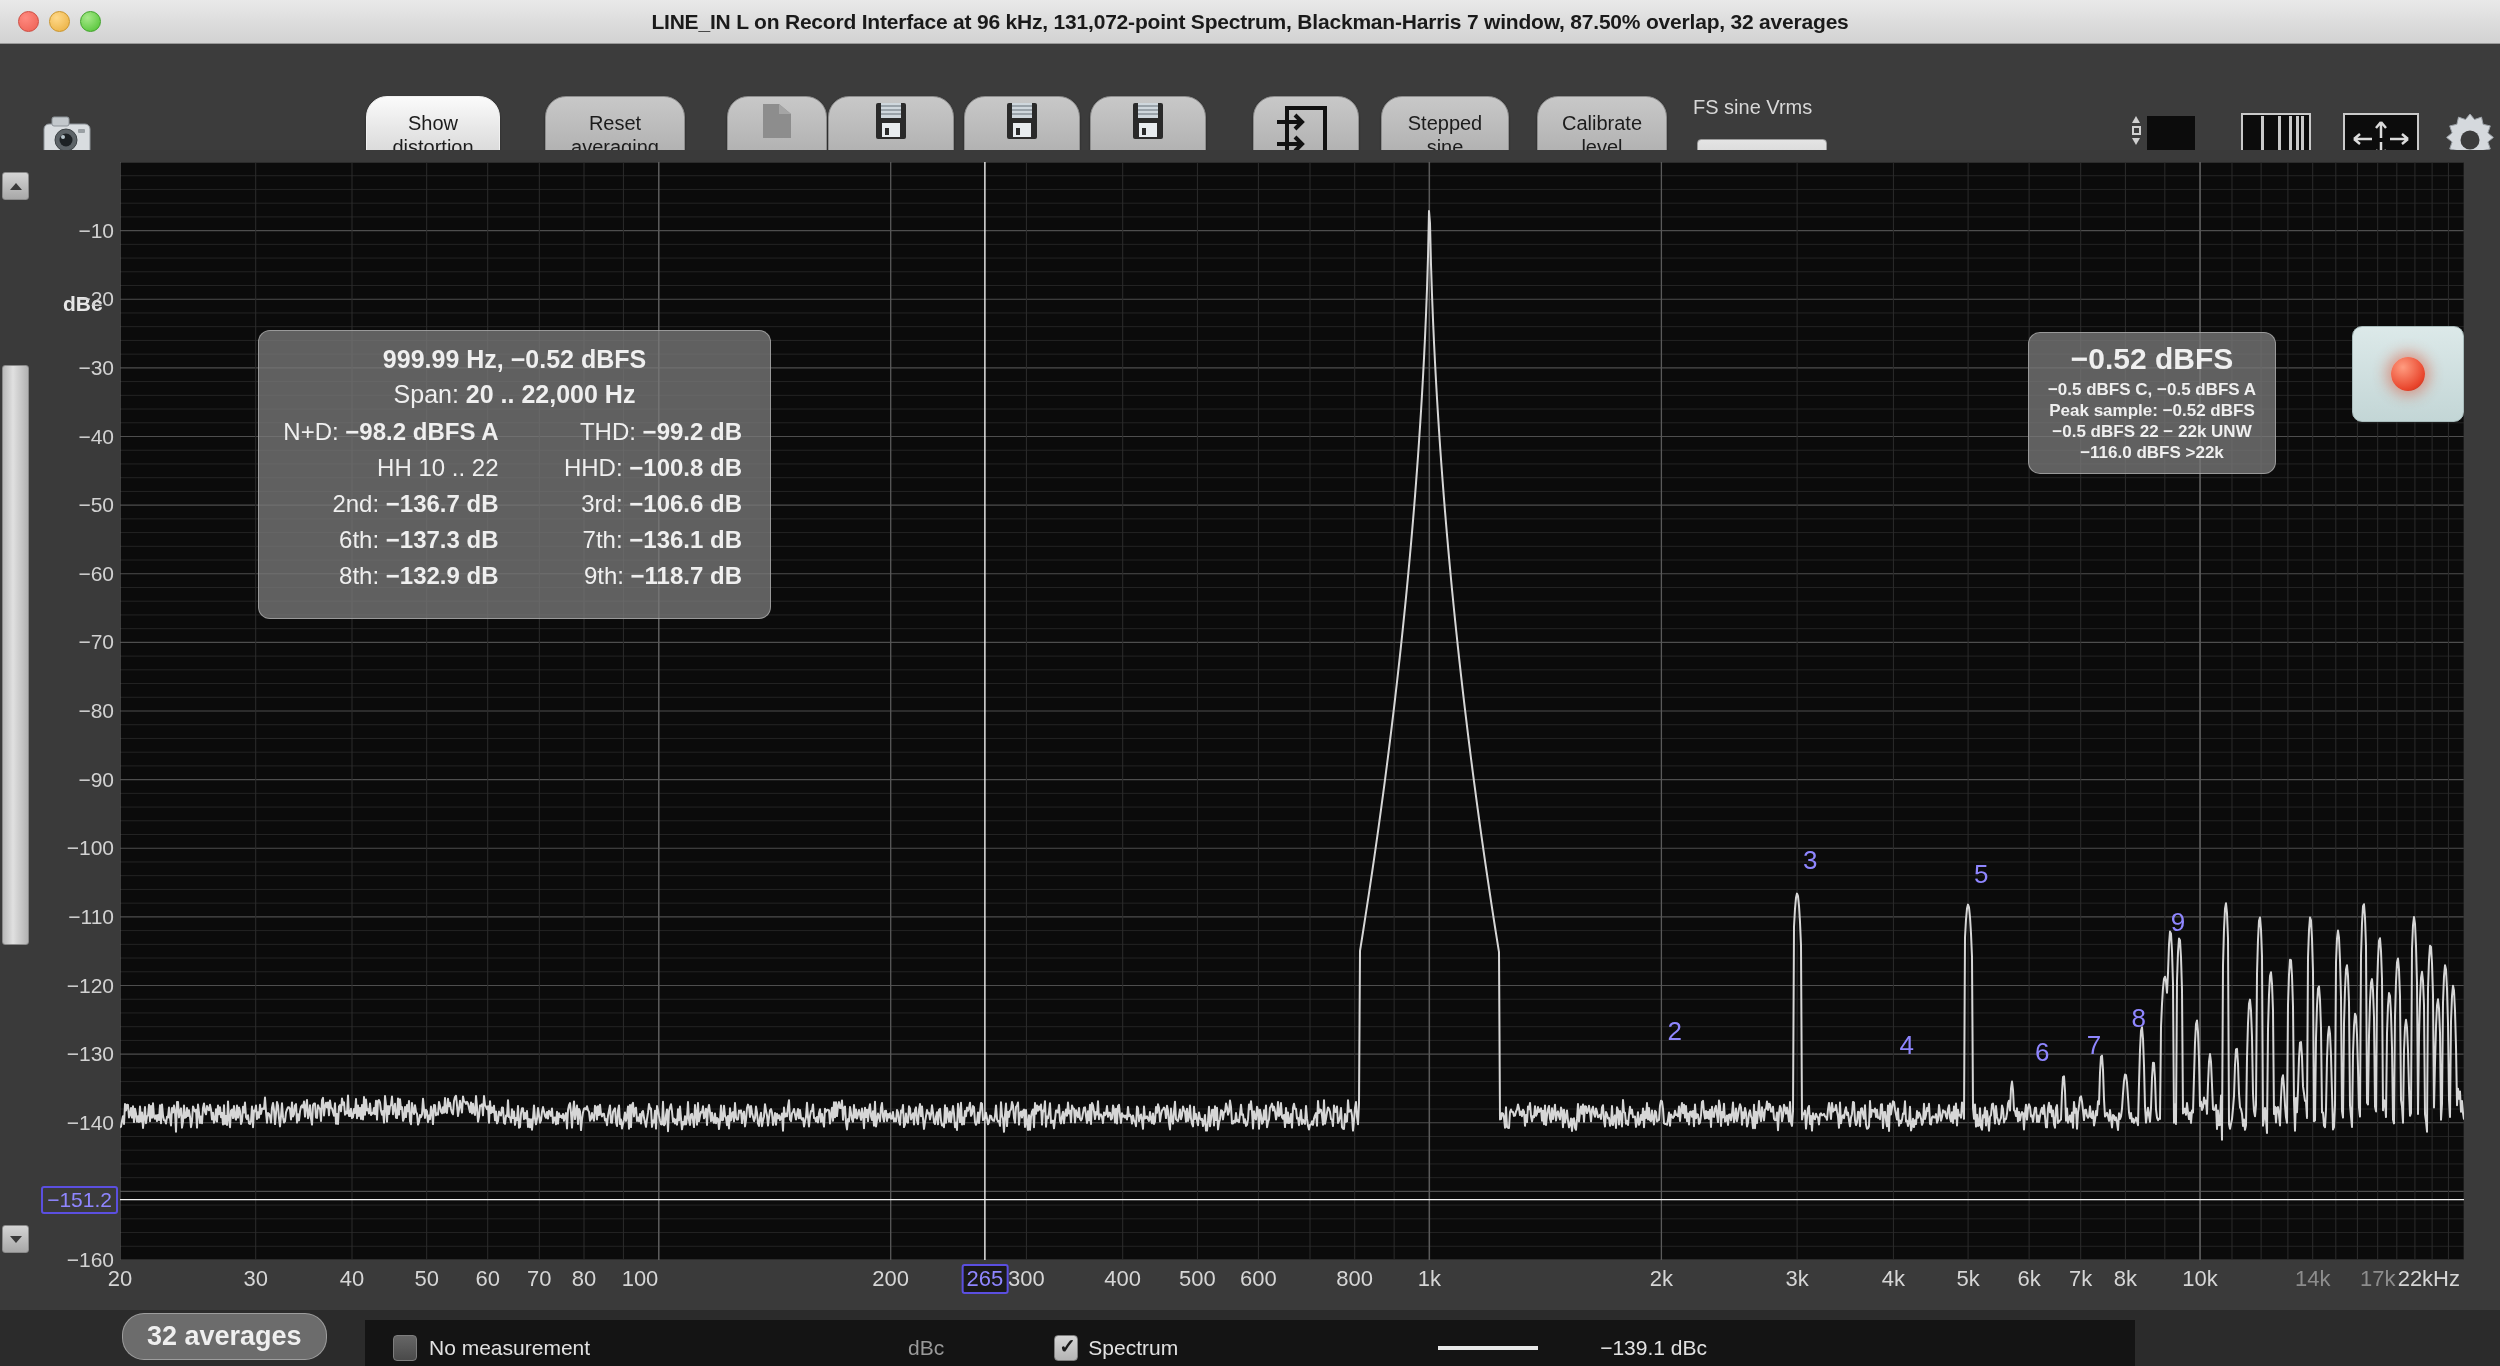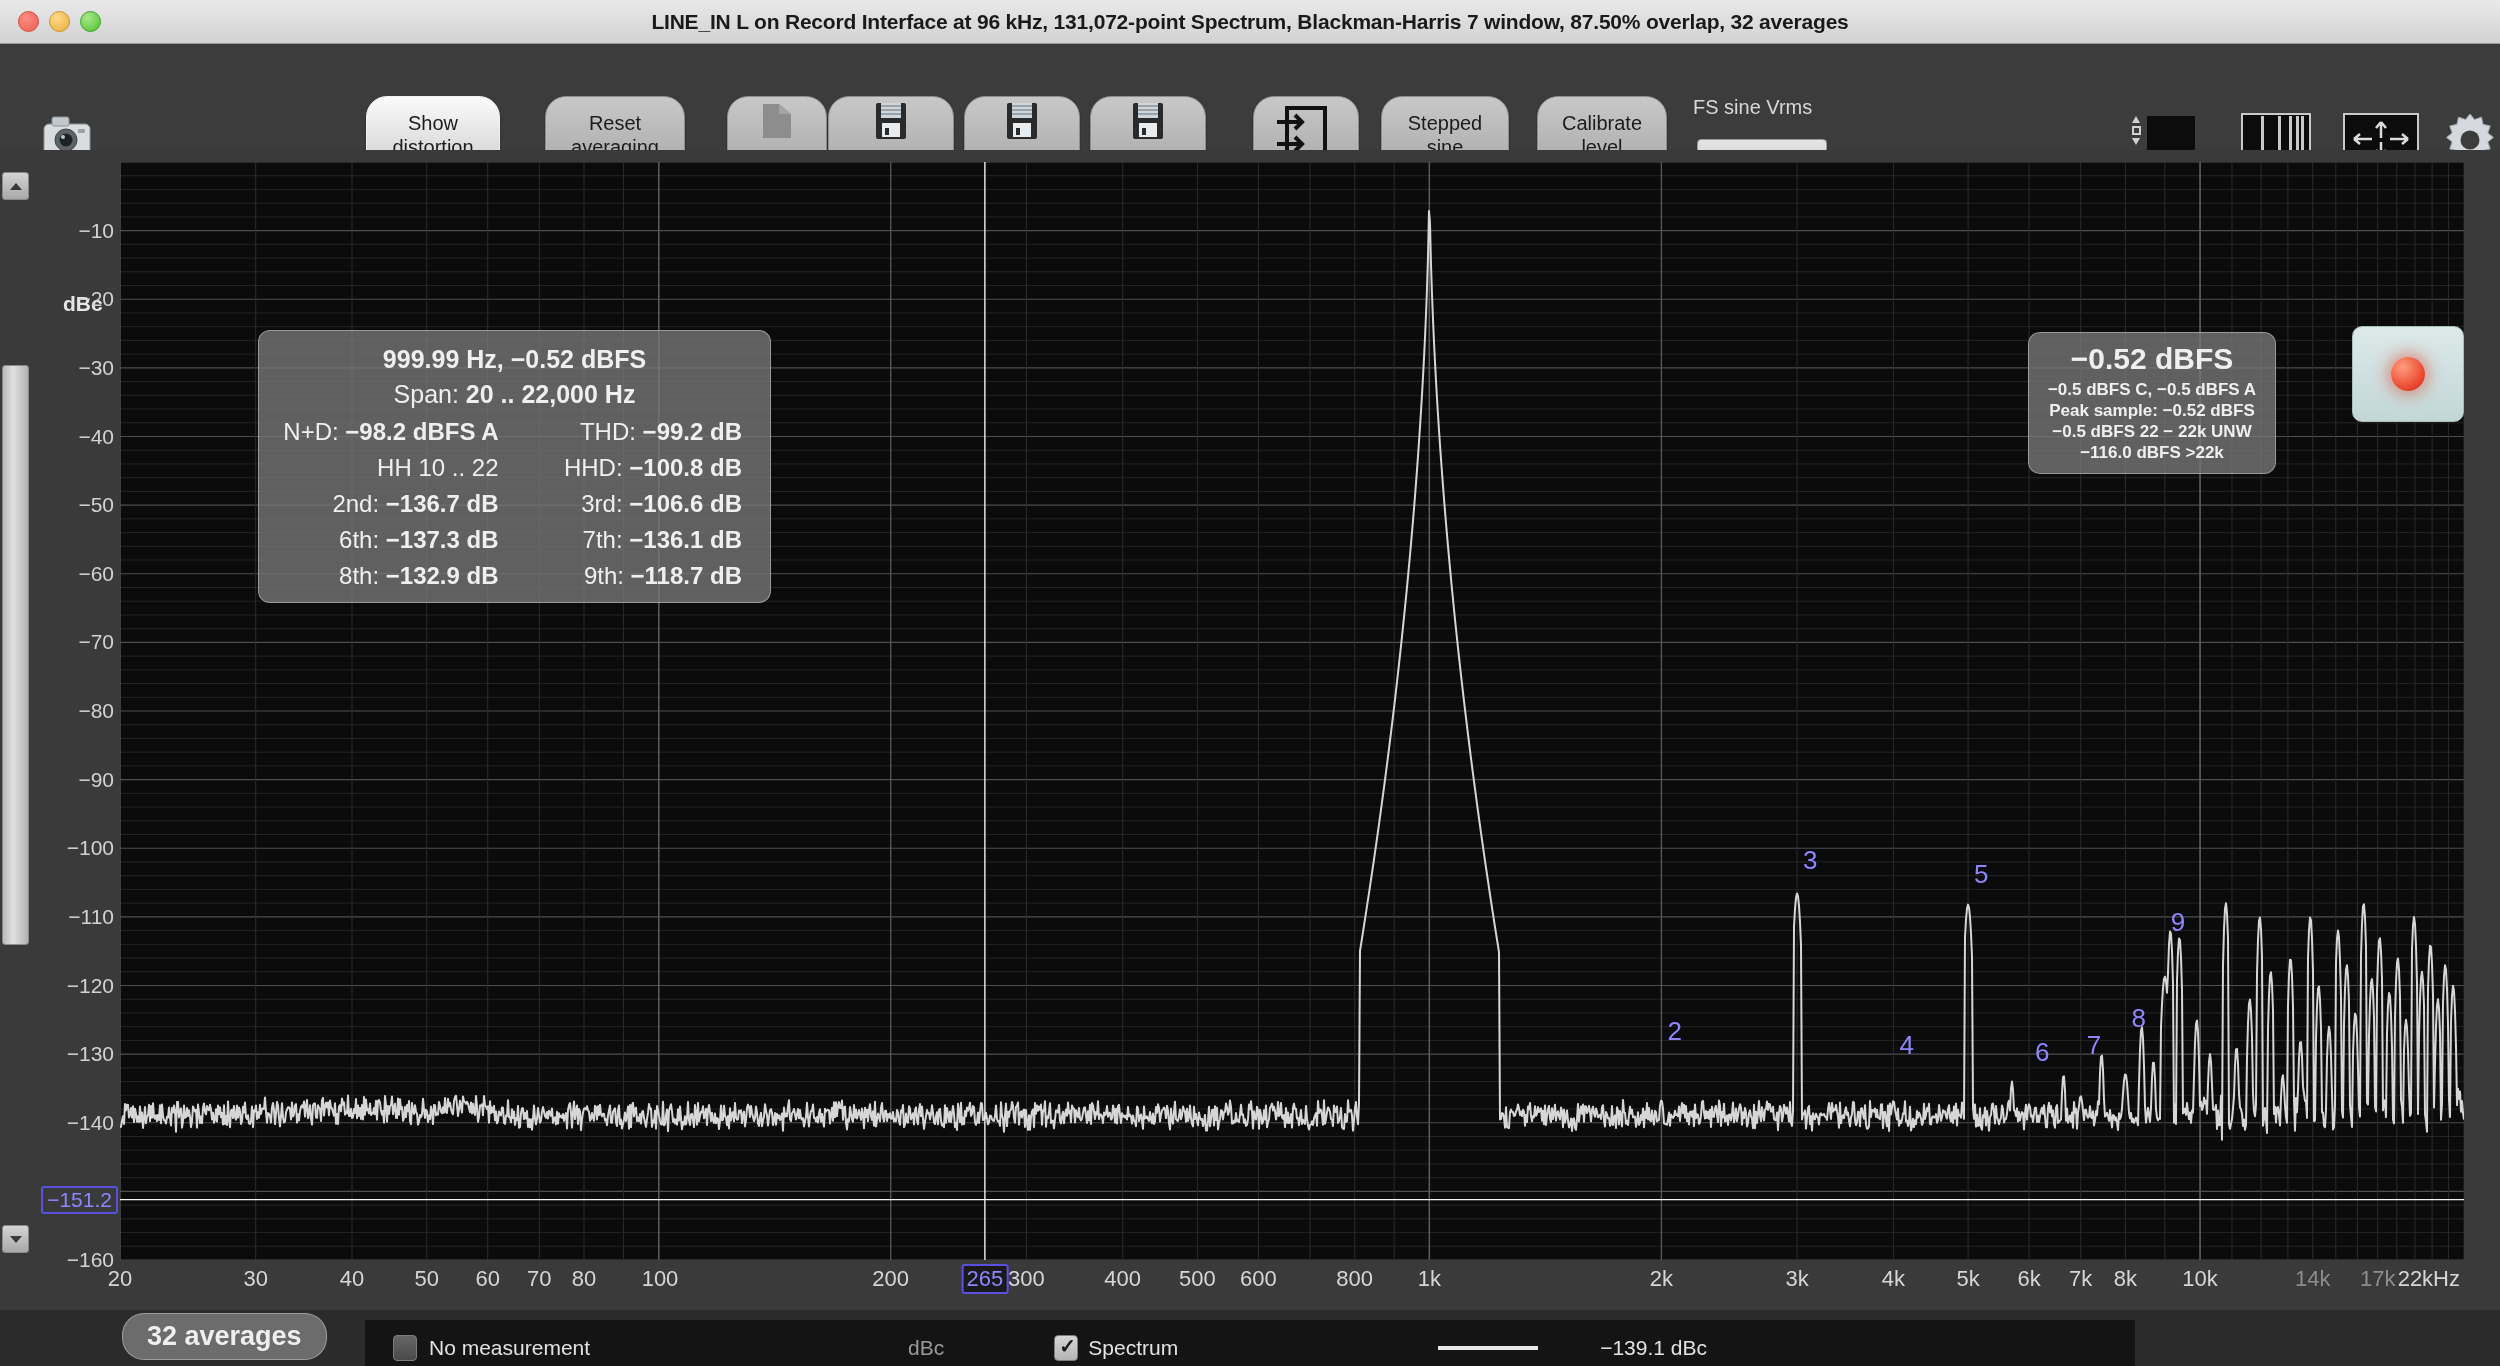--- a/index.html
+++ b/index.html
@@ -131,21 +131,21 @@
   .sb-text{ color:#e2e2e2; font-size:21px; }
   #sb-line{ width:100px; height:4px; background:#e8e8e8; }
   
   .panel{
     position:absolute;
     background:rgba(120,120,120,.78);
     border:1px solid rgba(200,200,200,.55);
     border-radius:12px;
     color:#efefef;
   }
-  #dist-panel{ left:258px; top:180px; width:513px; padding:14px 18px 8px; }
+  #dist-panel{ left:258px; top:180px; width:513px; padding:14px 18px 24px; }
   #dist-panel .hdr{ text-align:center; font-size:25px; font-weight:bold; margin-bottom:6px;}
   #dist-panel .span{ text-align:center; font-size:25px; margin-bottom:5px;}
   #dist-panel .span b{font-weight:bold;}
   .drow{ display:flex; font-size:24px; line-height:36px; }
   .drow .c1{ flex:1; text-align:right; padding-right:22px; }
   .drow .c2{ flex:1; text-align:right; padding-right:10px; }
   .drow b{ font-weight:bold; }
   #peak-panel{
     left:2028px; top:182px; width:248px; padding:8px 10px 10px; text-align:center;
   }
@@ -473,21 +473,21 @@
   </div>
 
   <div id="xaxis">
       <div class="xtick" style="left: 0px;">20</div>
       <div class="xtick" style="left: 135.713px;">30</div>
       <div class="xtick" style="left: 232.004px;">40</div>
       <div class="xtick" style="left: 306.692px;">50</div>
       <div class="xtick" style="left: 367.717px;">60</div>
       <div class="xtick" style="left: 419.313px;">70</div>
       <div class="xtick" style="left: 464.007px;">80</div>
-      <div class="xtick" style="left: 540px; text-align: center;">100</div>
+      <div class="xtick" style="left: 520px; text-align: center;">100</div>
       <div class="xtick" style="left: 770.7px;">200</div>
       <div class="xtick" style="left: 906.413px;">300</div>
       <div class="xtick" style="left: 1002.7px;">400</div>
       <div class="xtick" style="left: 1077.39px;">500</div>
       <div class="xtick" style="left: 1138.42px;">600</div>
       <div class="xtick" style="left: 1234.71px;">800</div>
       <div class="xtick" style="left: 1309.4px;">1k</div>
       <div class="xtick" style="left: 1541.4px;">2k</div>
       <div class="xtick" style="left: 1677.11px;">3k</div>
       <div class="xtick" style="left: 1773.4px;">4k</div>

